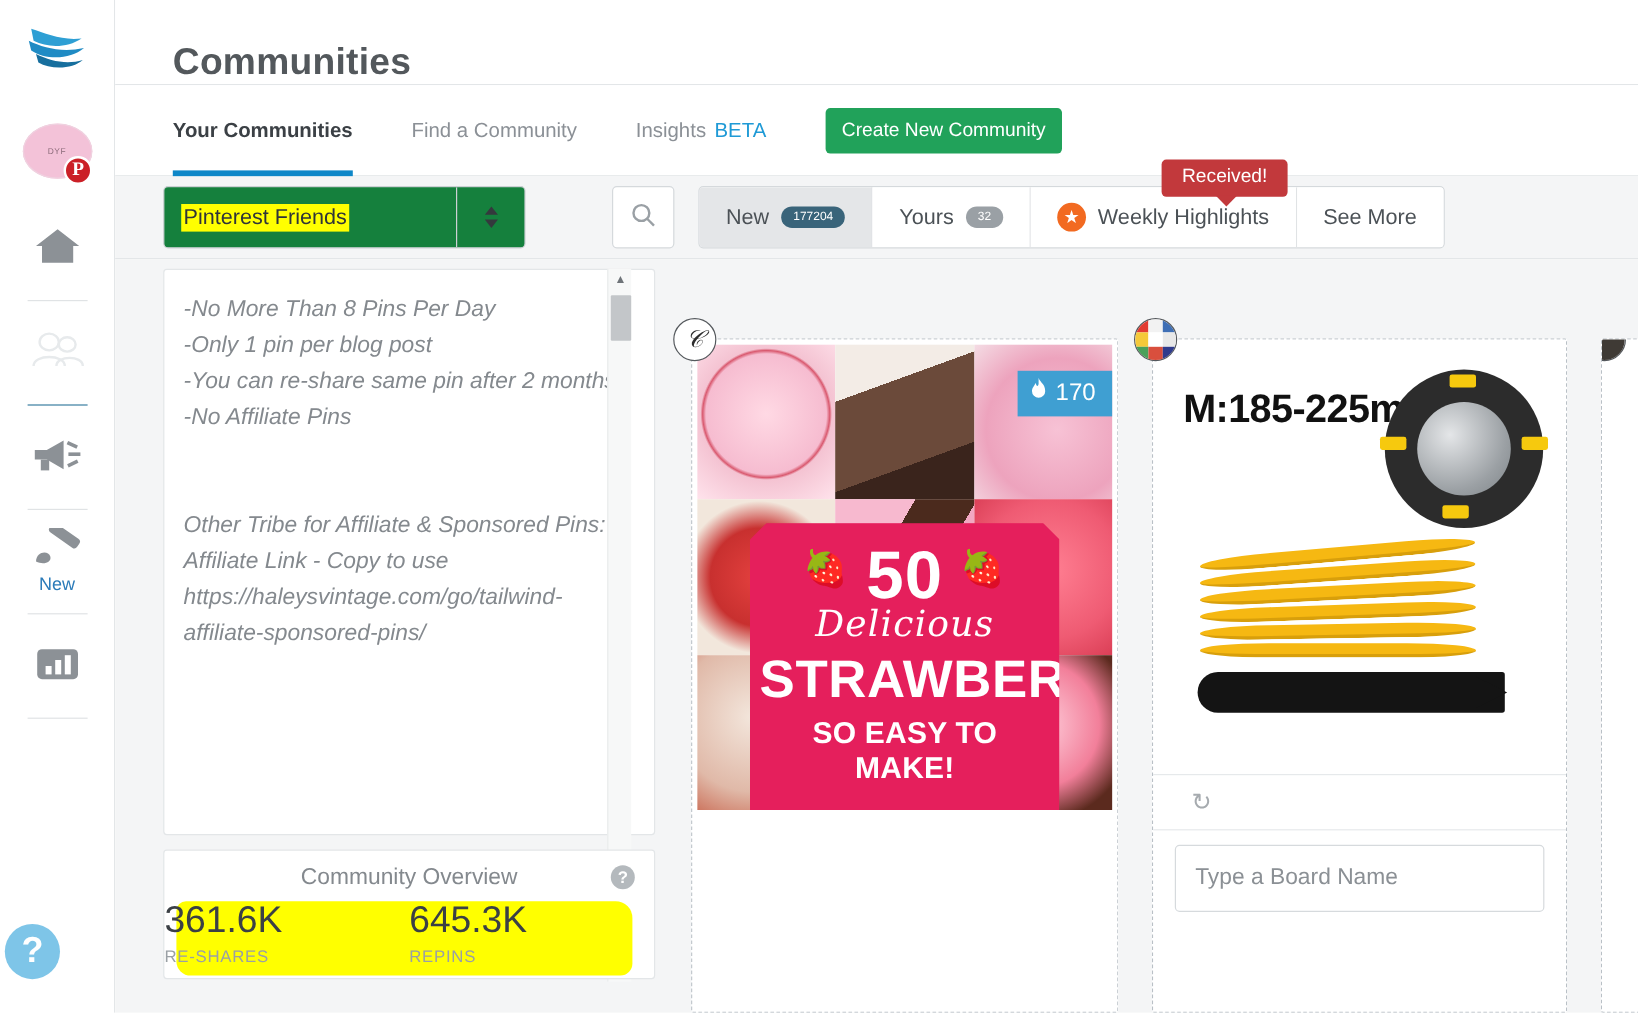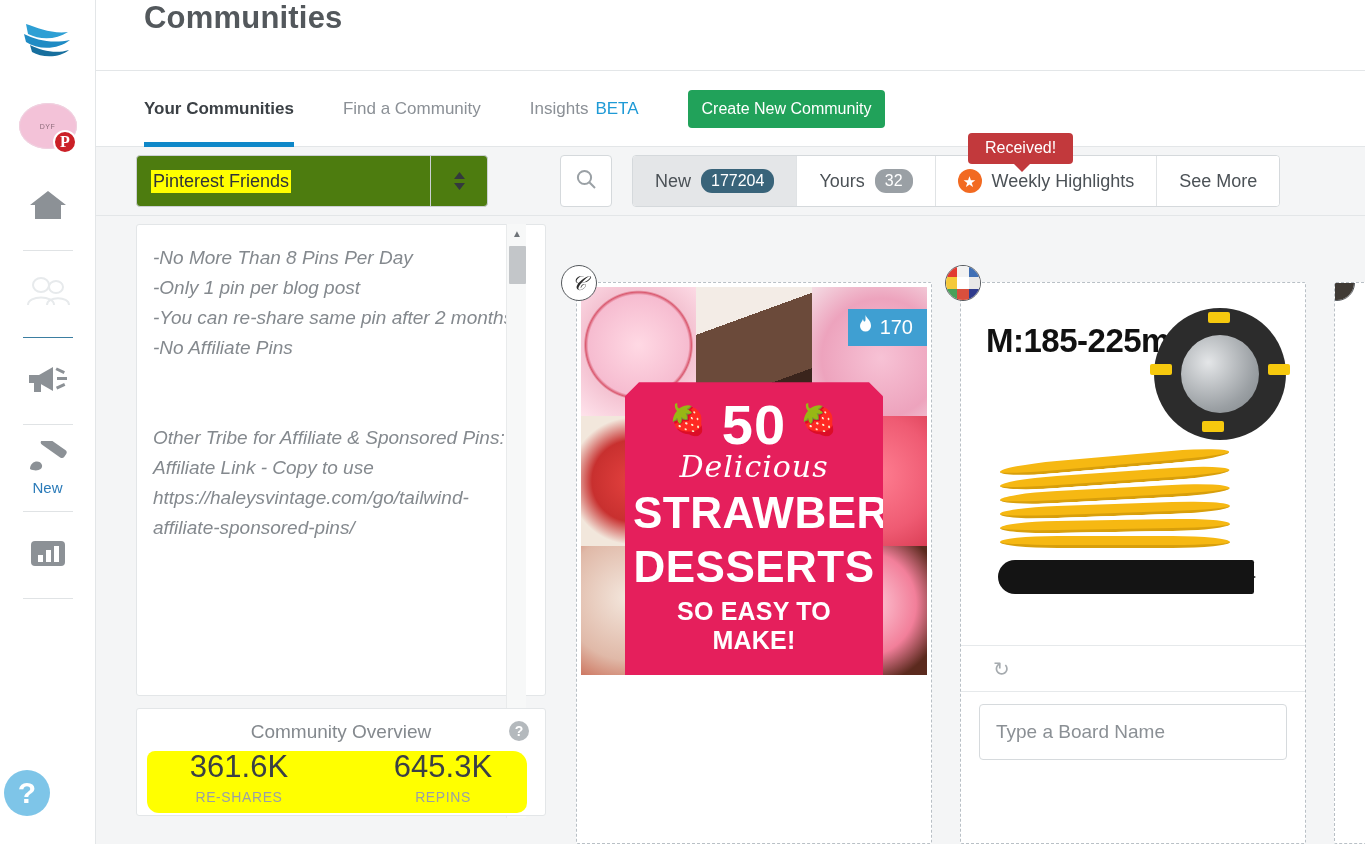--- a/index.html
+++ b/index.html
@@ -56,21 +56,21 @@
     background: #7ec5e8; color: #fff;
     display: flex; align-items: center; justify-content: center;
     font-size: 30px; font-weight: bold; cursor: pointer;
   }
 
   
   .main { flex: 1; height: 844px; position: relative; background: #fff; }
 
   .page-head {
     height: 71px; border-bottom: 1px solid #e3e6e8;
-    display: flex; align-items: flex-start; padding-left: 48px;
+    display: flex; align-items: flex-end; padding-left: 48px;
   }
   .page-title { font-size: 31px; font-weight: bold; color: #53585c; letter-spacing: .2px; }
 
   .tabbar {
     height: 76px; border-bottom: 1px solid #e3e6e8;
     display: flex; align-items: center; padding-left: 48px;
     position: relative; background: #fff;
   }
   .tab {
     font-size: 17px; color: #8b9096; margin-right: 49px;
@@ -99,21 +99,21 @@
     border-left: 9px solid transparent; border-right: 9px solid transparent;
     border-top: 9px solid #c2393c;
   }
 
   
   .filterbar {
     height: 69px; background: #f4f5f6; border-bottom: 1px solid #e3e6e8;
     display: flex; align-items: center; padding-left: 40px; position: relative;
   }
   .selectbox {
-    width: 352px; height: 52px; background: #4d7c0f;
+    width: 302px; height: 52px; background: #15803d;
     border: 1px solid #ccd0d4; border-radius: 4px;
     display: flex; align-items: stretch; overflow: hidden;
   }
   .selectbox .val {
     flex: 1; display: flex; align-items: center; padding-left: 14px;
     font-size: 18px; color: #2f3439;
   }
   .hl { background: #ffff00; padding: 1px 2px; }
   .selectbox .arrows {
     width: 57px; border-left: 1px solid #ccd0d4;
@@ -134,21 +134,21 @@
     border: 1px solid #d5d9dc; border-radius: 4px; overflow: hidden;
   }
   .pill {
     display: flex; align-items: center; gap: 10px;
     padding: 0 22px; font-size: 18px; color: #4b5156;
     border-right: 1px solid #e0e3e5; cursor: pointer; background: #fff;
   }
   .pill:last-child { border-right: none; }
   .pill.active { background: #e4e6e8; }
   .badge {
-    border-radius: 11px; font-size: 16px; color: #fff;
+    border-radius: 11px; font-size: 10px; color: #fff;
     padding: 3px 10px; line-height: 1.15;
   }
   .badge.dark { background: #39647a; }
   .badge.gray { background: #9aa0a5; }
   .star {
     width: 24px; height: 24px; border-radius: 50%; background: #f26a21;
     display: flex; align-items: center; justify-content: center;
     color: #fff; font-size: 15px; line-height: 1;
   }
 
@@ -193,21 +193,21 @@
   .ov-title {
     text-align: center; font-size: 19px; color: #84898e; padding-bottom: 6px;
   }
   .ov-help {
     position: absolute; right: 16px; top: 12px;
     width: 20px; height: 20px; border-radius: 50%; background: #b4b9bd;
     color: #fff; font-size: 14px; font-weight: bold;
     display: flex; align-items: center; justify-content: center; cursor: pointer;
   }
   .ov-stats { display: flex; }
-  .ov-stat { flex: 1; text-align: center; }
+  .ov-stat { flex: 1; text-align: left; }
   .ov-num { font-size: 31px; color: #3b4045; }
   .ov-lbl { font-size: 14px; color: #9aa0a5; letter-spacing: .6px; margin-top: 4px; }
   .ov-hl {
     position: absolute; left: 10px; right: 18px; top: 42px; height: 62px;
     background: #ffff00; z-index: 0;
     border-radius: 8px 14px 10px 12px;
   }
   .ov-stats, .ov-title { position: relative; z-index: 1; }
 
   
@@ -531,21 +531,20 @@
               </span>
               <span>170</span>
             </div>
 
             <div class="overlay-tag">
               <div class="tag-50">
                 <span class="berry">🍓</span><span>50</span><span class="berry">🍓</span>
               </div>
               <div class="tag-script">Delicious</div>
               <div class="tag-big">STRAWBERRY</div>
-              <div class="tag-big">DESSERTS</div>
               <div class="tag-small">SO EASY TO MAKE!</div>
             </div>
           </div>
         </div>
 
         <div class="card c2">
           <div class="card-avatar">
             <div class="mosaic">
               <div style="background:#e23b32"></div>
                 <div style="background:#f2f2f2"></div>

